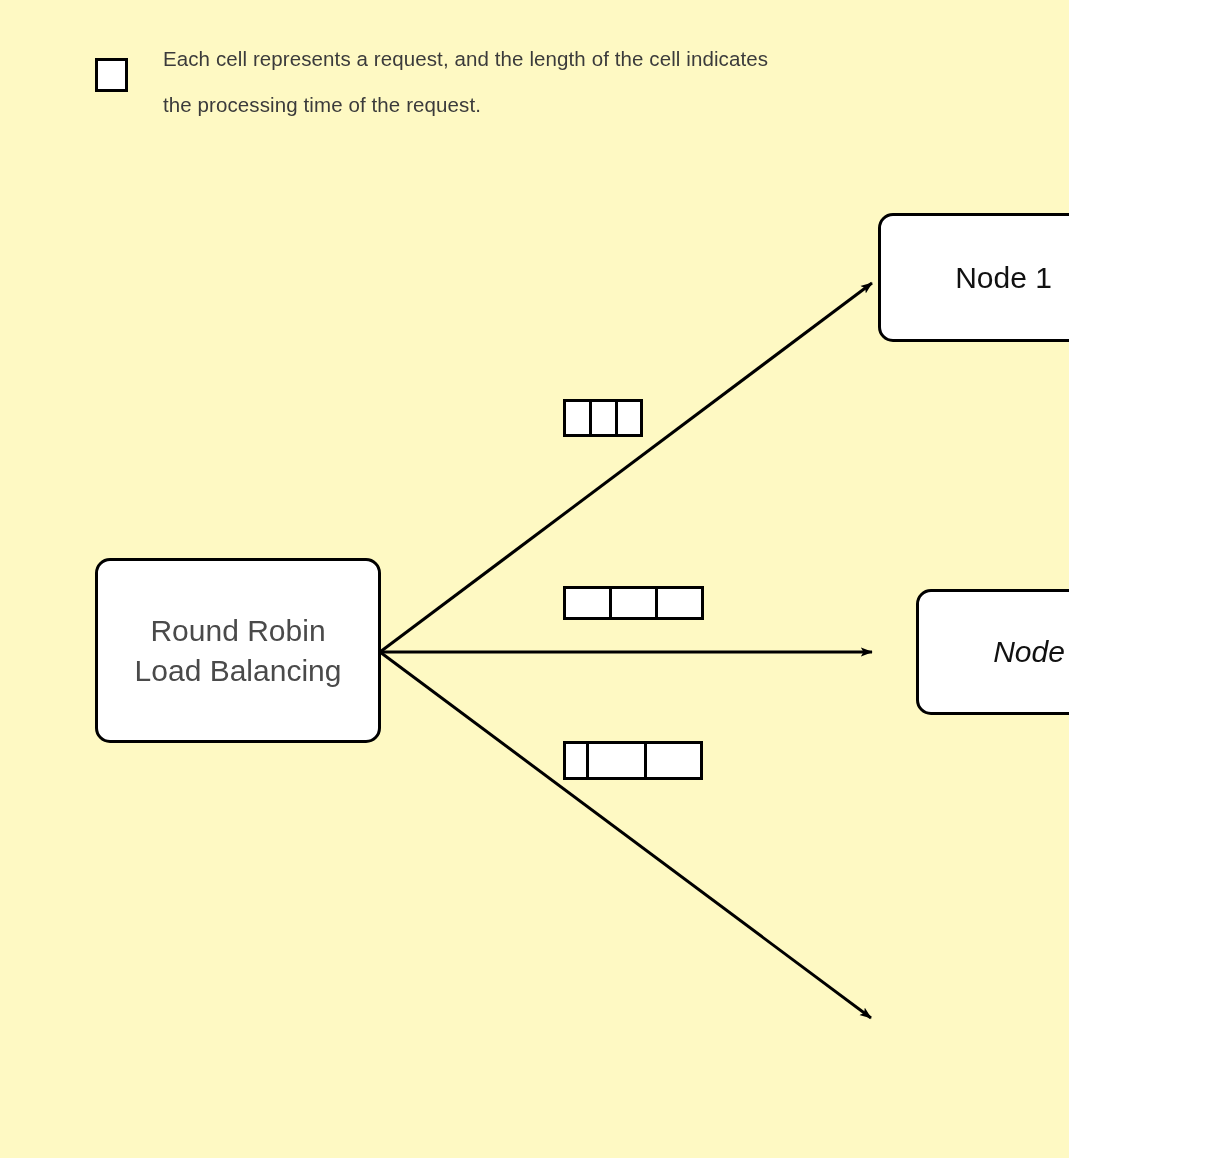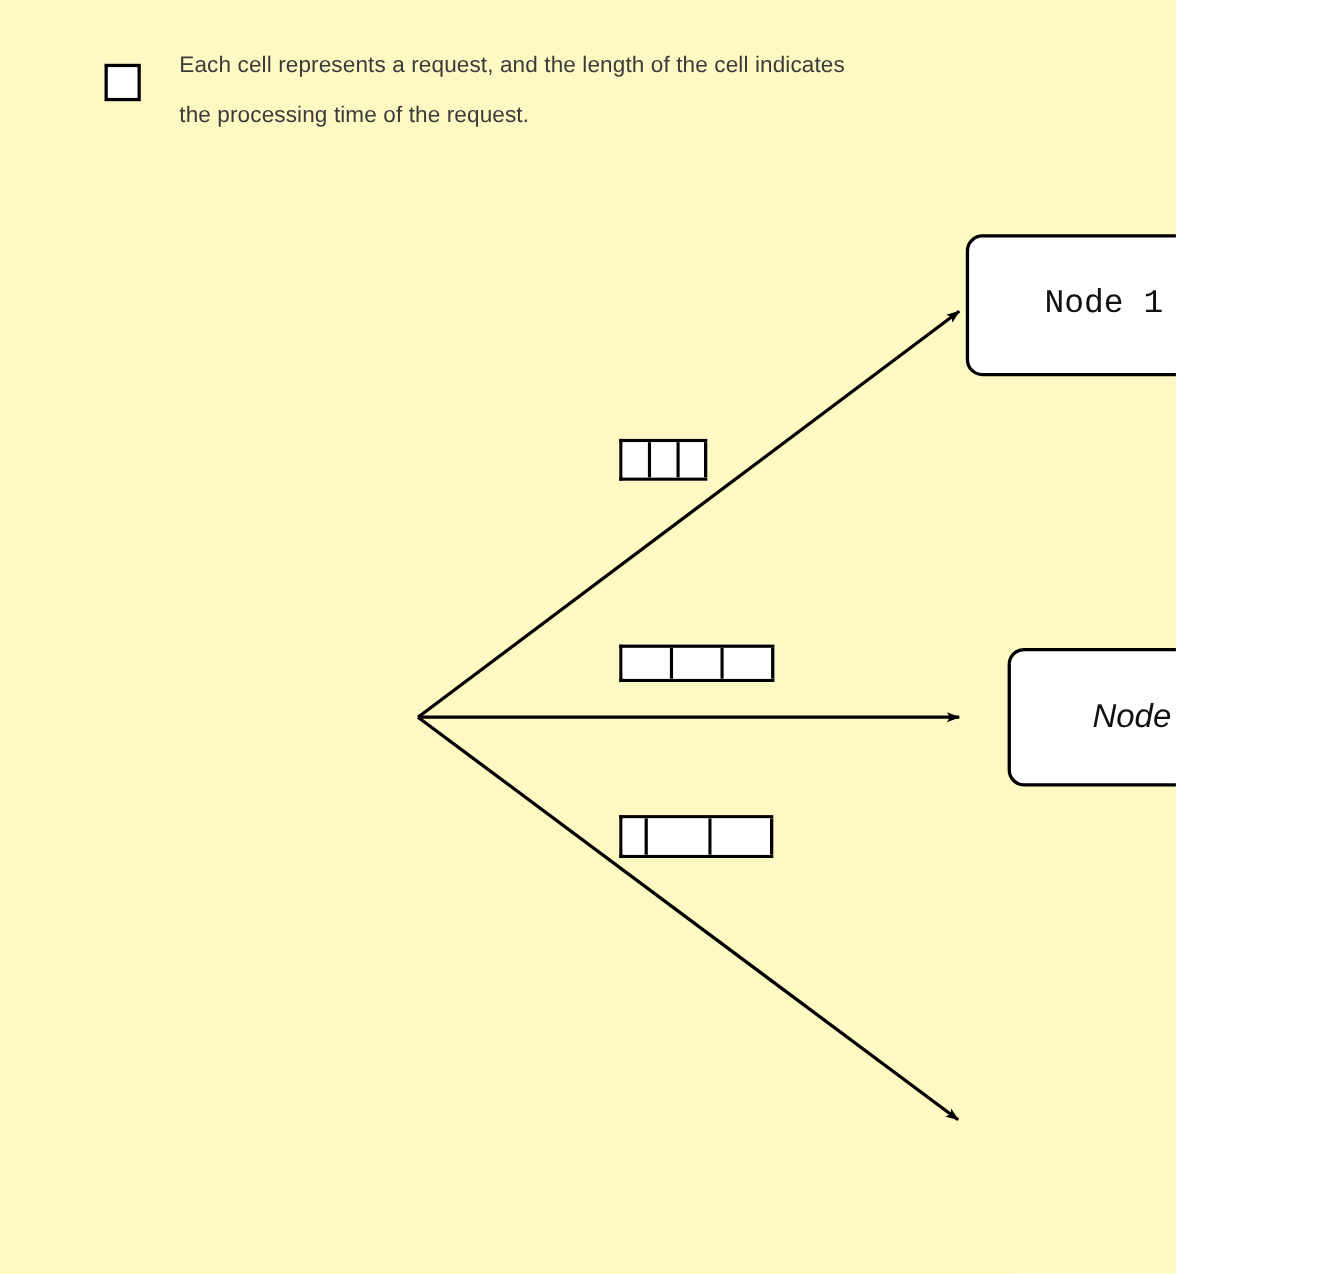--- a/index.html
+++ b/index.html
@@ -84,21 +84,21 @@
     left: 95px;
     top: 558px;
     width: 286px;
     height: 185px;
   }
   #source-box .box-label {
     color: #4a4a4a;
     font-size: 30px;
   }
 
-  #node-1-box { left: 878px; top: 213px;  width: 251px; height: 129px; font-family: Liberation Mono, monospace; }
+  #node-1-box { left: 878px; top: 213px;  width: 251px; height: 129px; }
   #node-2-box { left: 916px; top: 589px;  width: 251px; height: 126px; font-style: italic; }
   #node-n-box { left: 878px; top: 963px;  width: 251px; height: 127px; }
 
   
   .cells {
     position: absolute;
     display: flex;
     background: #ffffff;
     box-sizing: content-box;
     border: 3px solid #000000;
@@ -131,20 +131,24 @@
       </marker>
     </defs>
 
     <line x1="380" y1="652" x2="872" y2="283" stroke="#000000" stroke-width="3" marker-end="url(#arrow-head)"></line>
 
     <line x1="380" y1="652" x2="872" y2="652" stroke="#000000" stroke-width="3" marker-end="url(#arrow-head)"></line>
 
     <line x1="380" y1="652" x2="871" y2="1018" stroke="#000000" stroke-width="3" marker-end="url(#arrow-head)"></line>
   </svg>
 
+  <div class="box" id="source-box">
+    <span class="box-label">Round Robin
+Load Balancing</span>
+  </div>
 
   <div class="box" id="node-1-box">
     <span class="box-label">Node 1</span>
   </div>
 
   <div class="box" id="node-2-box">
     <span class="box-label">Node 2</span>
   </div>
 
 

